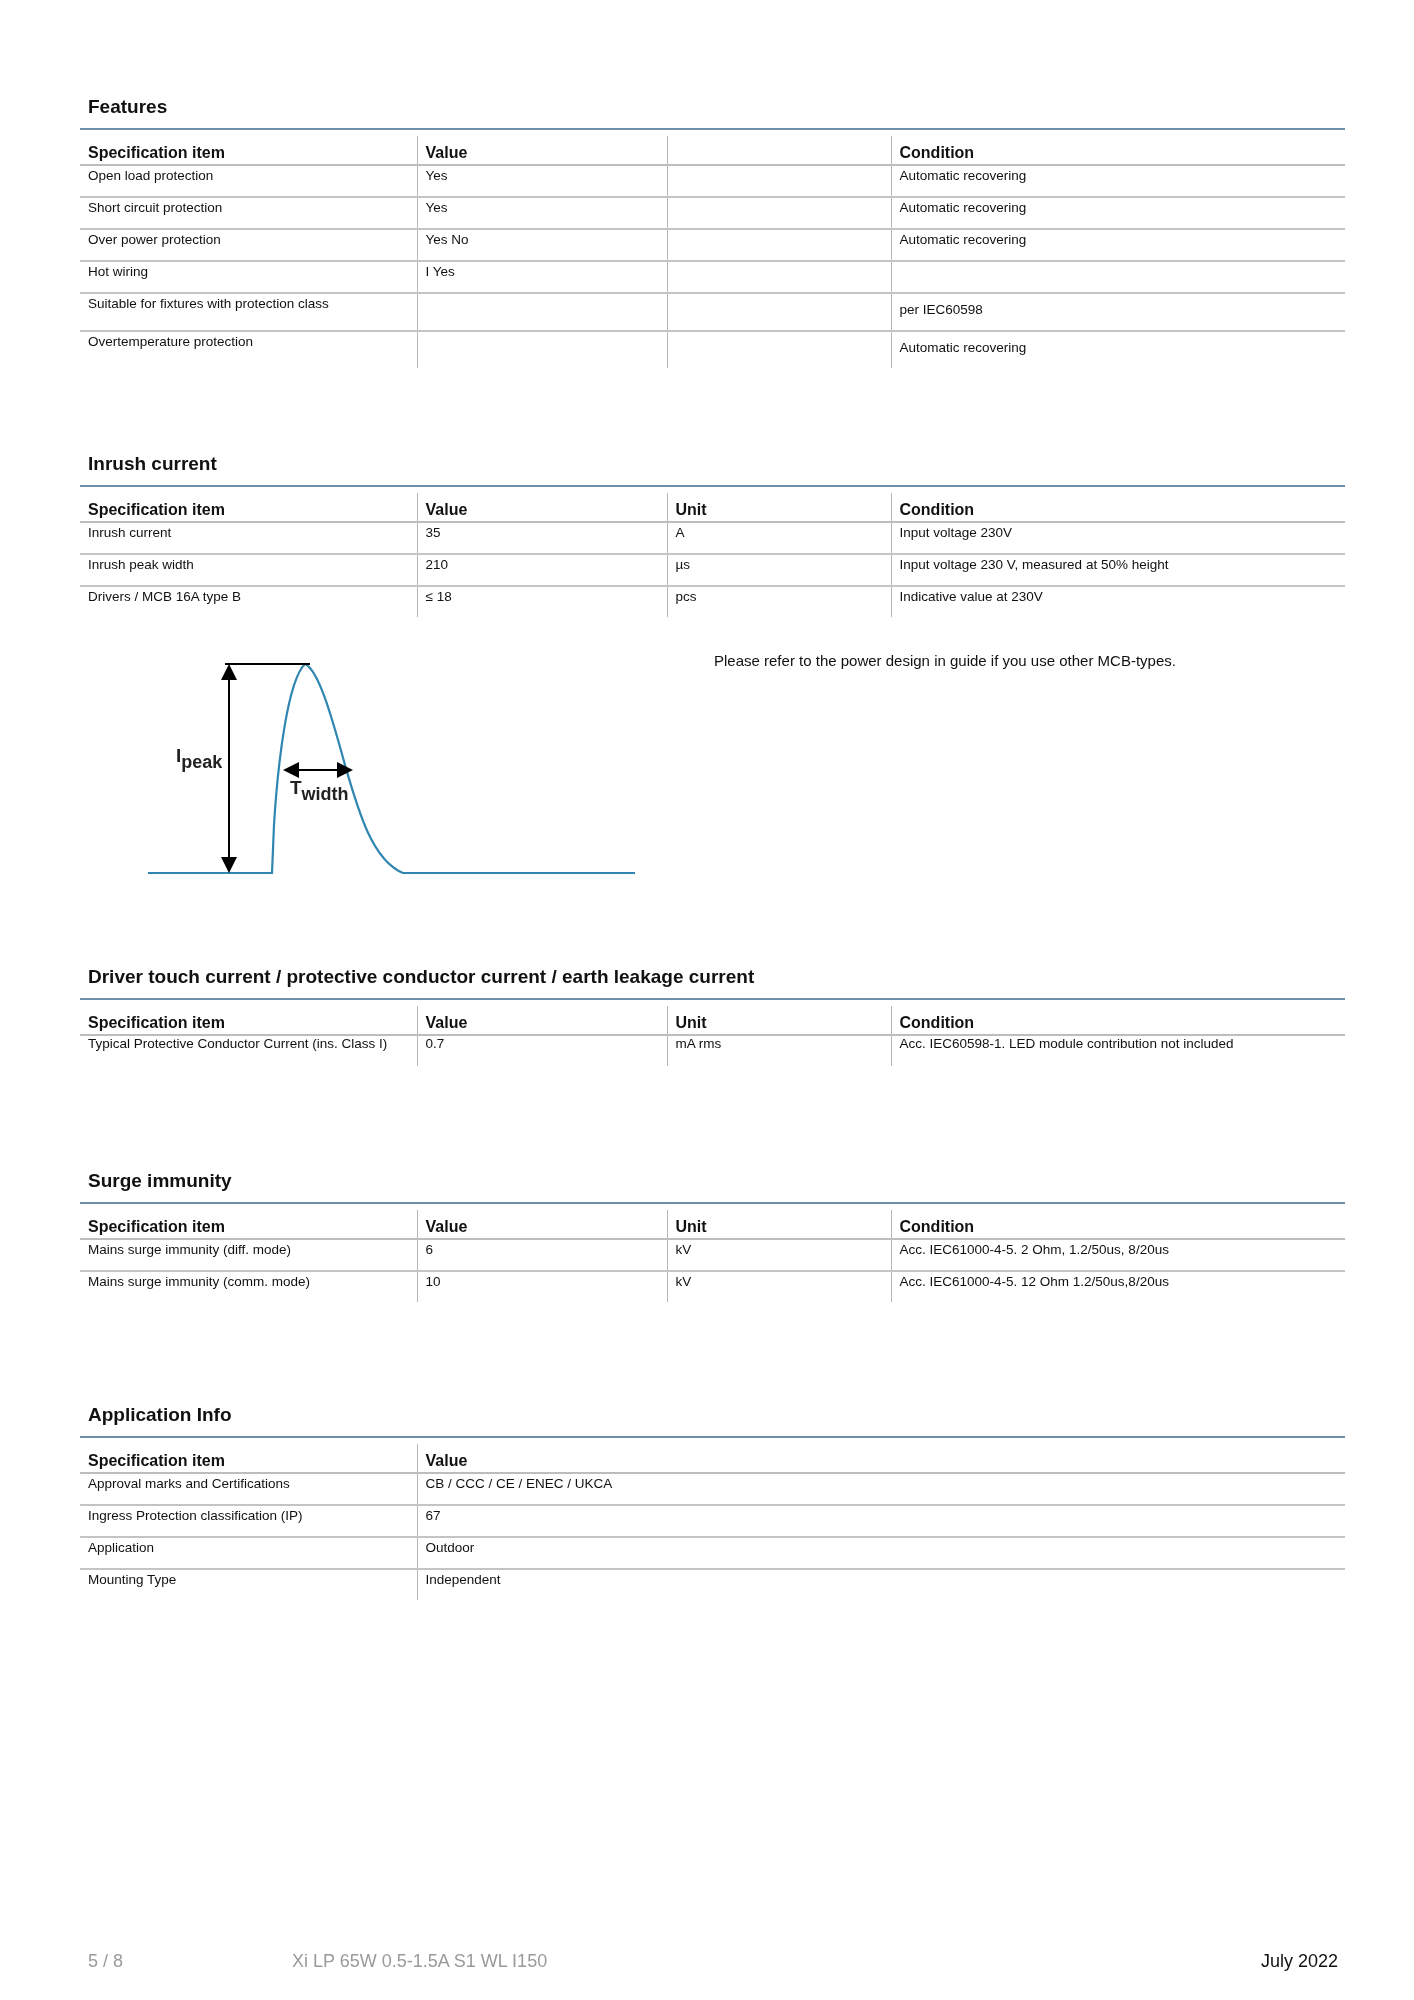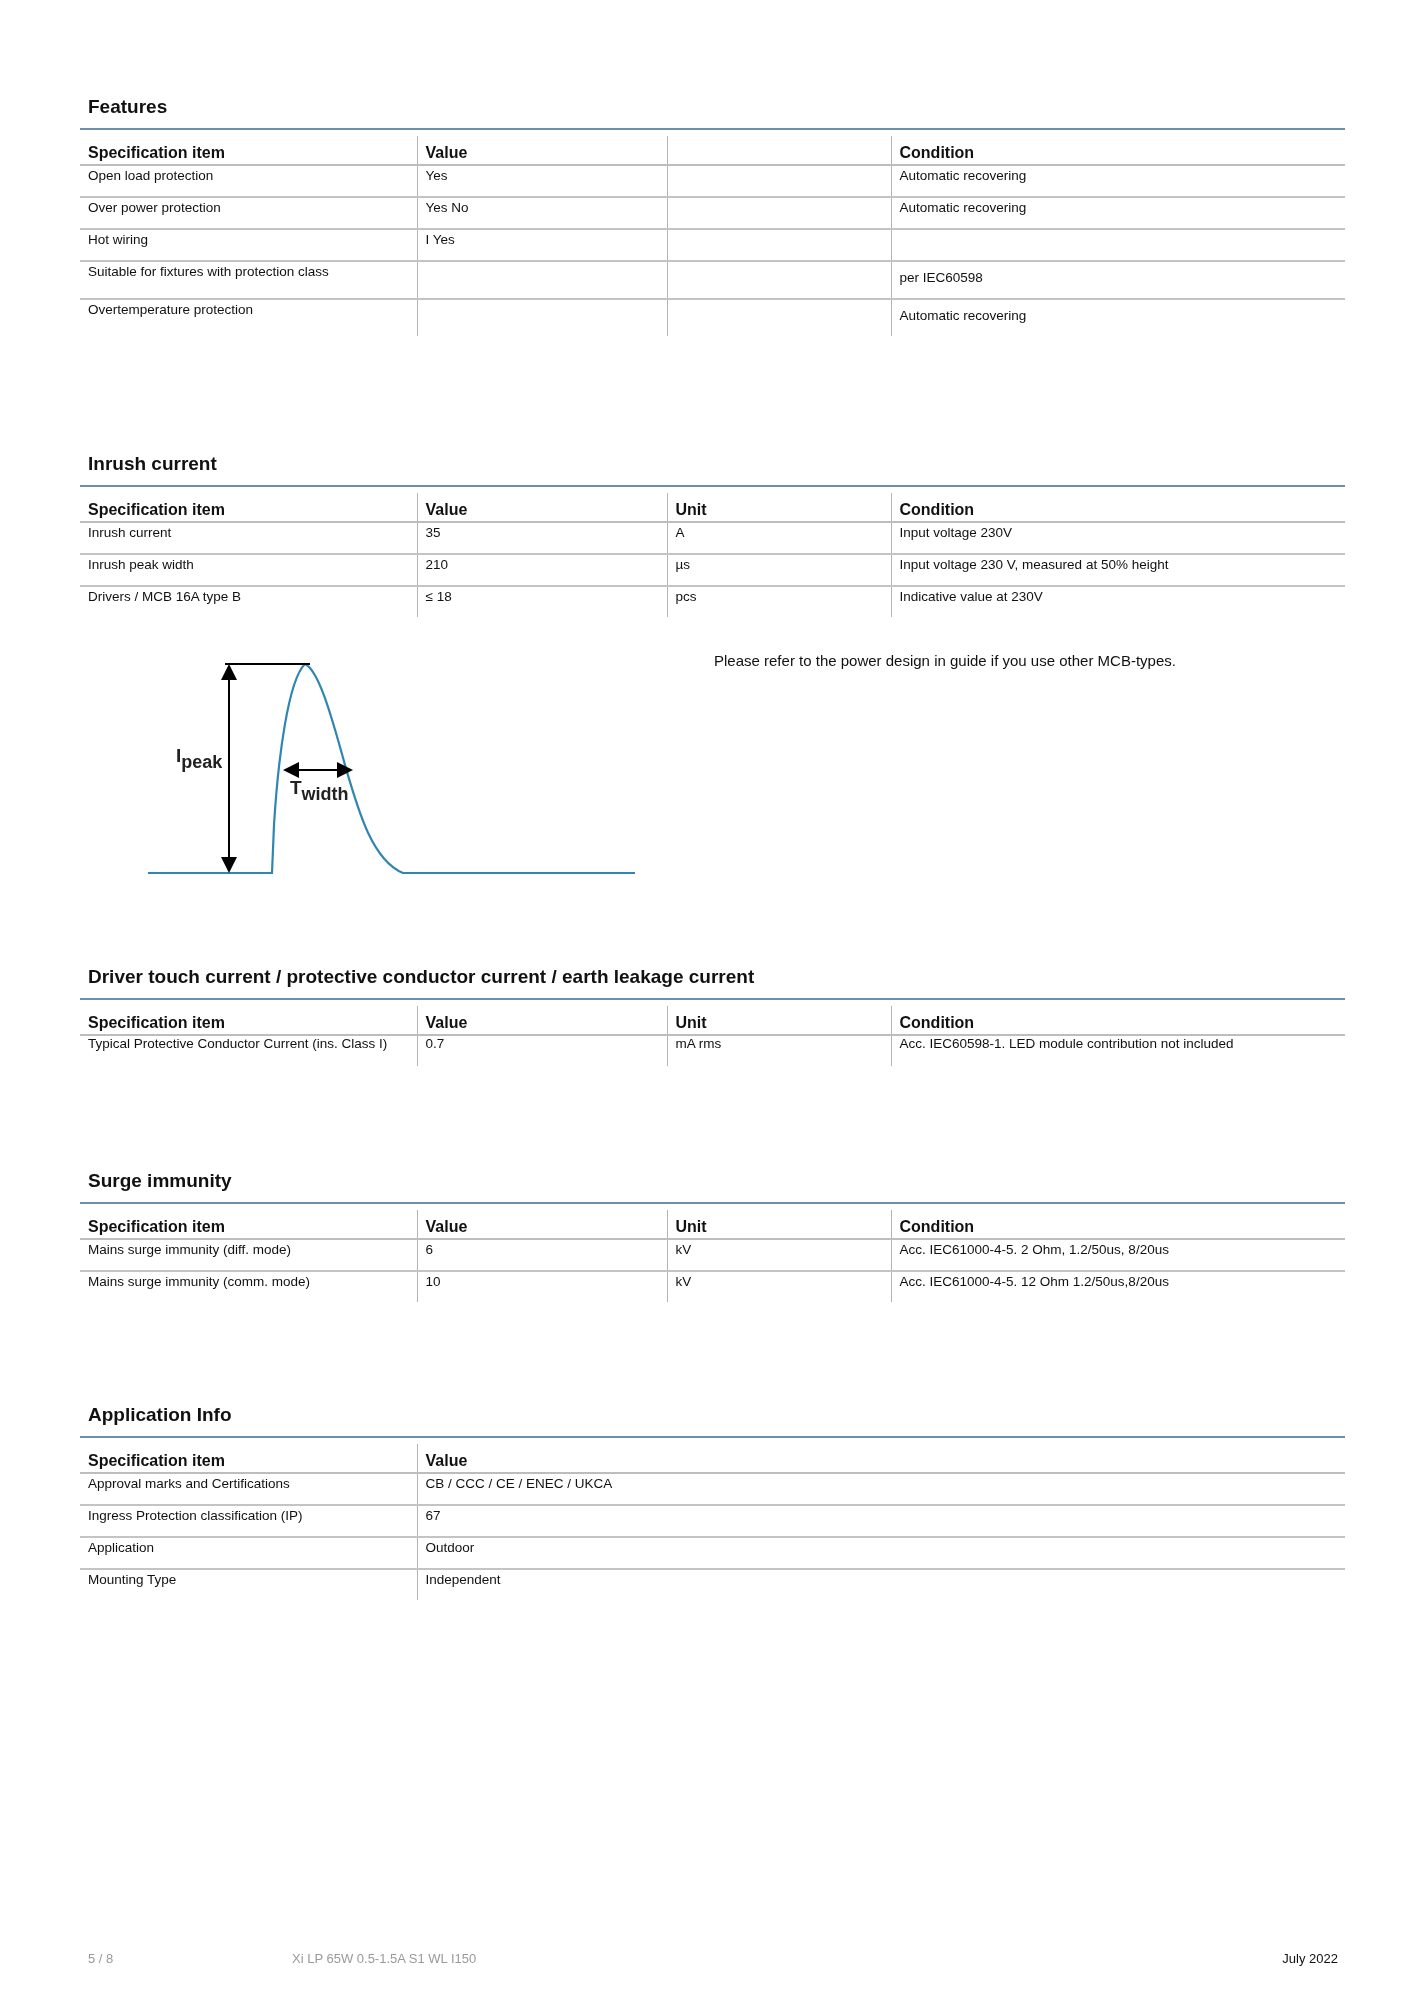--- a/index.html
+++ b/index.html
@@ -32,21 +32,21 @@
   table.spec th + th, table.spec td + td { border-left: 1px solid #b5b5b5; }
   table.spec td.pad-top { padding-top: 8px; }
   col.c1 { width: 337px; }
   col.c2 { width: 250px; }
   col.c3 { width: 224px; }
   col.c4 { width: 454px; }
   .note {
     position: absolute; left: 714px; top: 652px; font-size: 15px; color: #111;
   }
   .diagram { position: absolute; left: 140px; top: 650px; width: 520px; height: 240px; }
-  .footer { position: absolute; top: 1951px; font-size: 13px; }
+  .footer { position: absolute; top: 1951px; font-size: 18px; }
   .footer-page { left: 88px; color: #9a9a9a; }
   .footer-product { left: 292px; color: #9a9a9a; }
   .footer-date { right: 76px; color: #111; margin-left: 48px; }
 </style>
 </head>
 <body>
 
 <div class="section" style="top:94px;">
   <div class="section-title">Features</div>
   <div class="section-rule"></div>
@@ -61,20 +61,26 @@
       <tr>
         <th>Specification item</th>
         <th>Value</th>
         <th></th>
         <th>Condition</th>
       </tr>
     </thead>
     <tbody>
       <tr>
         <td>Open load protection</td>
+        <td>Yes</td>
+        <td></td>
+        <td>Automatic  recovering</td>
+      </tr>
+      <tr>
+        <td>Short circuit protection</td>
         <td>Yes</td>
         <td></td>
         <td>Automatic  recovering</td>
       </tr>
       <tr>
         <td>Over power protection</td>
         <td>Yes No</td>
         <td></td>
         <td>Automatic recovering</td>
       </tr>

